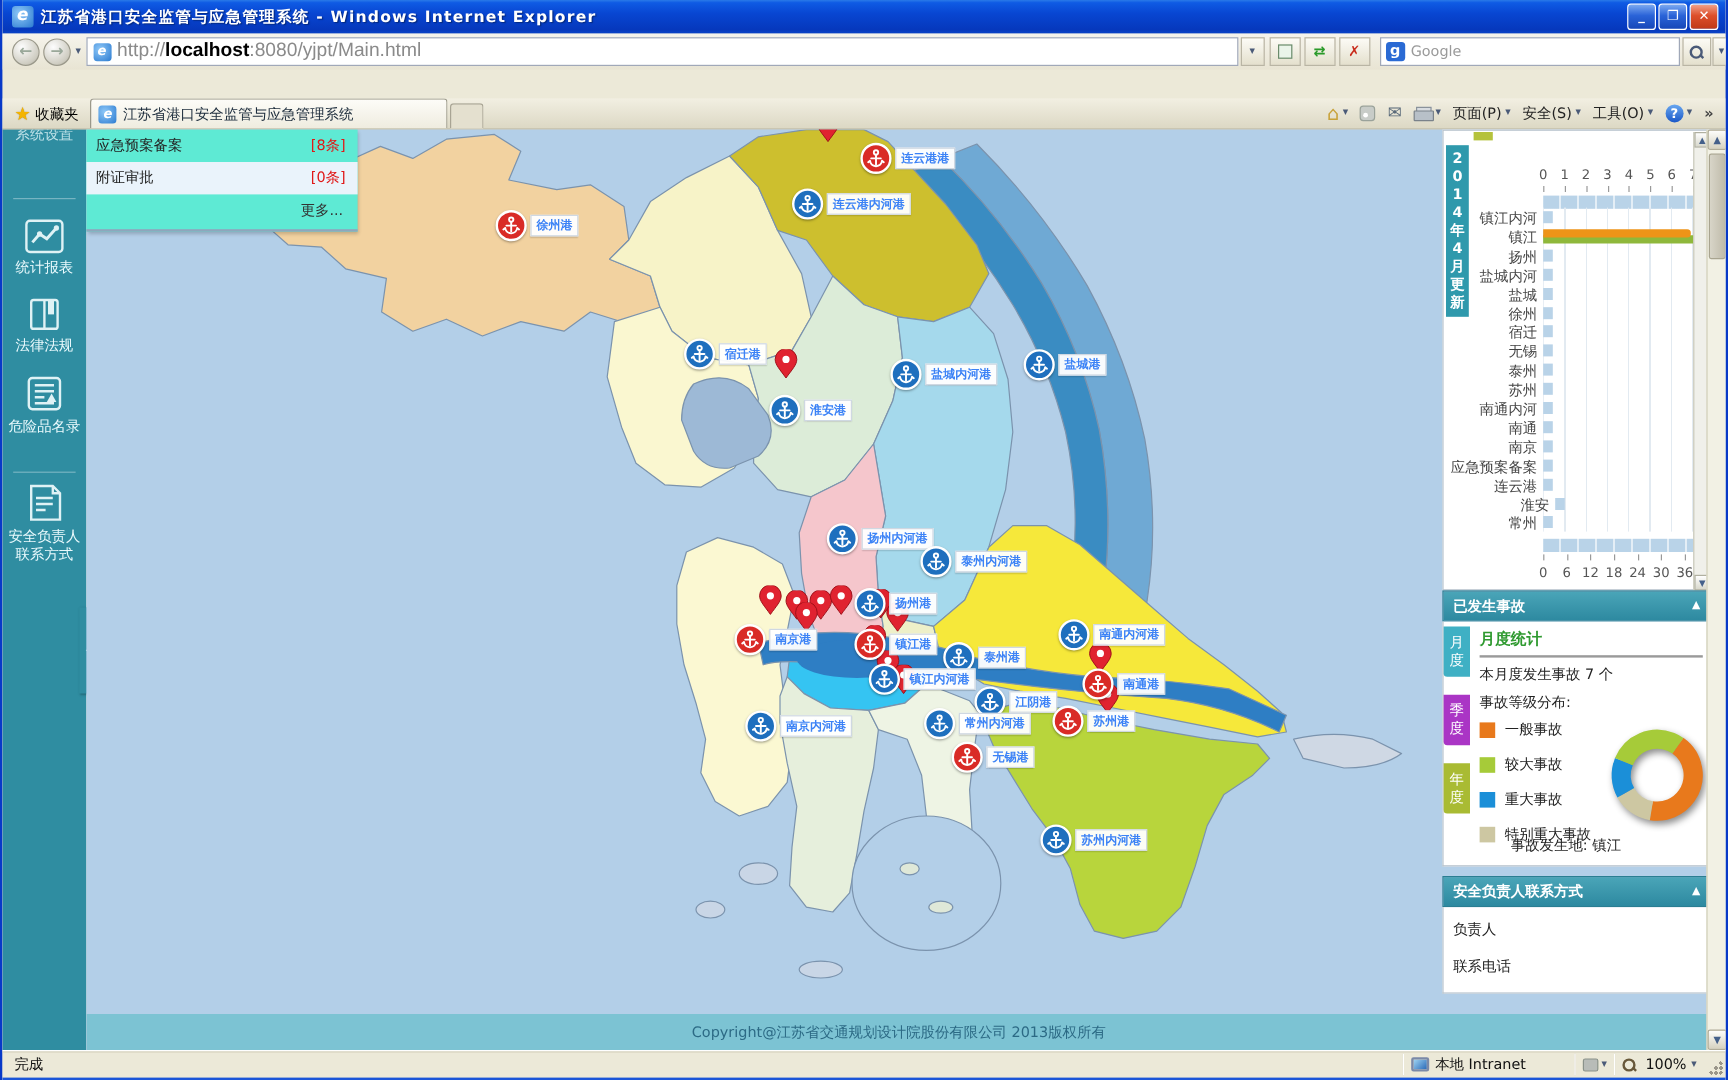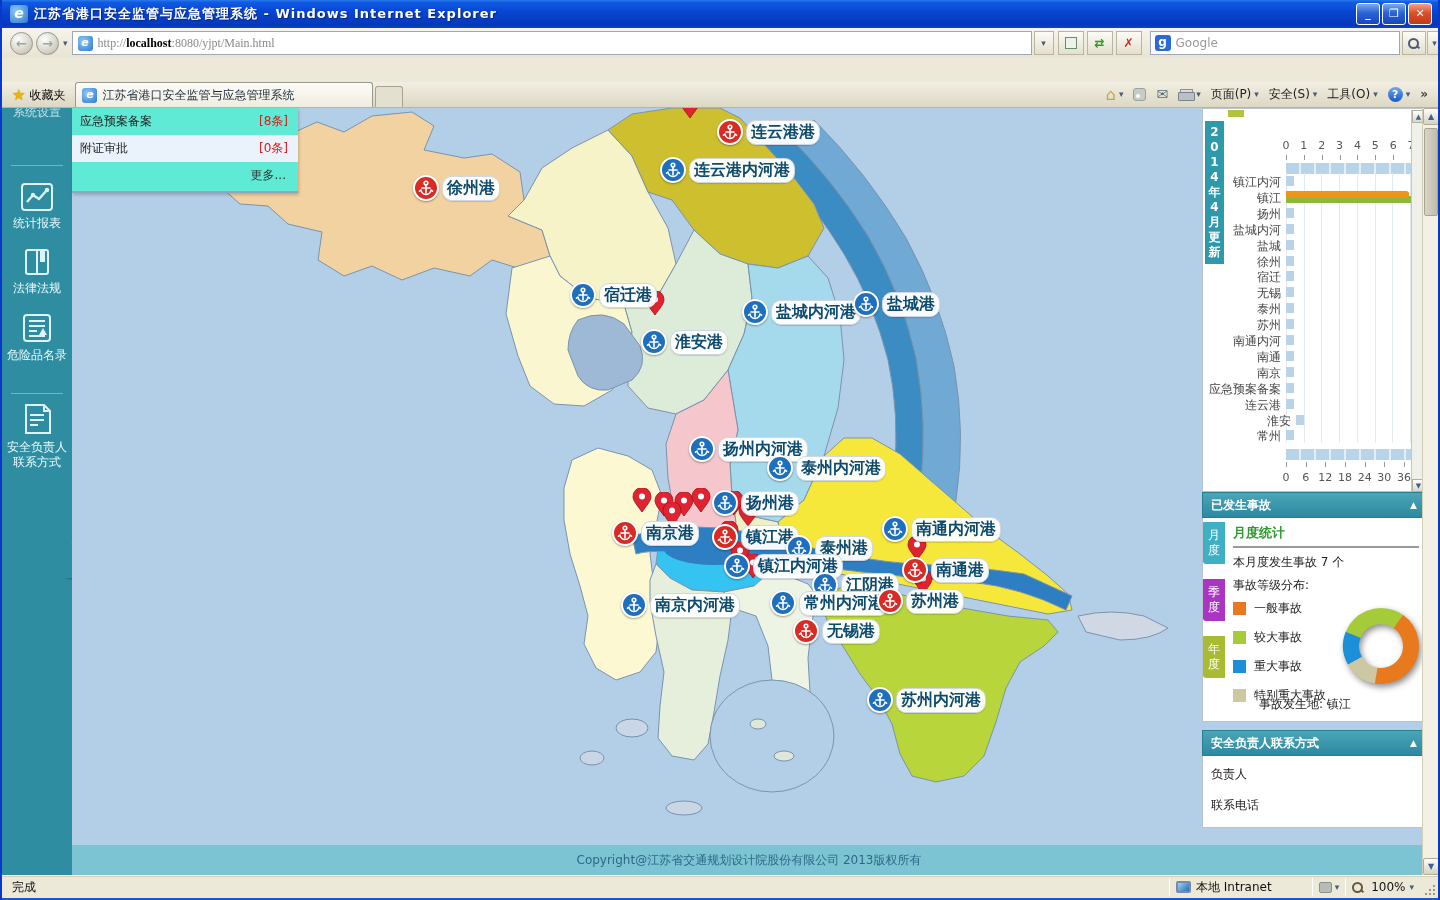--- a/index.html
+++ b/index.html
@@ -21,21 +21,21 @@
     background:linear-gradient(to bottom,#7aa8f0,#2a63d8 45%,#1747b8); }
   .win-btn.close { background:linear-gradient(to bottom,#f0a088,#dd4f2b 45%,#c03a18); }
   
   .addrbar { position:absolute; left:0; top:28px; width:100%; height:30px;
     background:linear-gradient(to bottom,#f6f4ec,#e8e4d3); display:flex; align-items:center; }
   .nav-circle { width:23px; height:23px; border-radius:50%; flex:none;
     background:radial-gradient(circle at 35% 30%,#fdfdfd,#cfcdc2 70%,#a8a698); border:1px solid #9a988a;
     color:#9aa89a; text-align:center; line-height:21px; font-size:13px; font-weight:bold; }
   .addr-field { height:24px; background:#fff; border:1px solid #a0a8b8; display:flex; align-items:center;
     flex:none; padding:0 4px; }
-  .addr-url { font-family:Liberation Serif, serif; font-size:12px;text-align:right; }
+  .addr-url { font-family:Liberation Sans, sans-serif; font-size:16px;text-align:right; }
   .u-gray { color:#8a8a8a; } .u-host { color:#000; font-weight:bold; }
   .mini-btn { height:24px; border:1px solid #b9b5a4; background:linear-gradient(to bottom,#fcfbf6,#e4e0cd);
     display:flex; align-items:center; justify-content:center; flex:none; }
   .search-box { height:24px; background:#fff; border:1px solid #a0a8b8; display:flex; align-items:center; flex:none; }
   .g-logo { width:16px; height:16px; background:#2a6ad4; border-radius:3px; color:#fff; font-weight:bold;
     text-align:center; line-height:15px; font-size:12px; margin:0 5px 0 4px; }
   .g-ph { color:#9a9a9a; }
   .lens { position:relative; width:11px; height:11px; display:inline-block; }
   .lens::before { content:""; position:absolute; left:0; top:0; width:7px; height:7px;
     border:2px solid #4a5a78; border-radius:50%; }
@@ -87,22 +87,22 @@
   .q-count { color:#e01818; }
   .q-more { text-align:right; padding:5px 12px 7px; color:#333; }
   
   .map-area { position:absolute; left:70px; top:0; width:1366px; height:767px; background:#b3cfe8; overflow:hidden; }
   .map-footer { position:absolute; left:0; bottom:0; width:1354px; height:30px; background:#7cc3d3;
     color:#2c6a85; text-align:center; line-height:30px; font-size:12px; }
   .port { position:absolute; display:flex; align-items:center; transform:translate(-13px,-13px); }
   .p-anchor { width:26px; height:26px; border-radius:50%; border:2px solid #fff; flex:none;
     box-shadow:0 1px 2px rgba(0,0,0,.35); display:flex; align-items:center; justify-content:center; }
   .p-anchor.red { background:#d92b26; } .p-anchor.blue { background:#1e6fbe; }
-  .p-label { margin-left:3px; background:rgba(255,255,255,.95); border:1px solid #cfd8e2; border-radius:10px;
-    color:#0c4a6e; font-weight:bold; font-size:16px; padding:1px 4px; white-space:nowrap;
+  .p-label { margin-left:3px; background:rgba(255,255,255,.95); border:1px solid #cfd8e2; border-radius:0;
+    color:#3b82f6; font-weight:bold; font-size:10px; padding:1px 4px; white-space:nowrap;
     box-shadow:0 1px 1px rgba(0,0,0,.15); }
   .pin { position:absolute; transform:translate(-10px,-24px); }
   
   .rpanel { position:absolute; left:1200px; top:108px; width:224px; }
   .chart-box { position:absolute; left:0; top:0; width:224px; height:384px; background:#fff; border:1px solid #b8c4ce; }
   .v-strip { position:absolute; left:2px; top:12px; width:19px; background:#2f99ac; color:#fff;
     font-weight:bold; font-size:12px; text-align:center; padding:4px 0; line-height:15px; }
   .leftover-bar { position:absolute; left:25px; top:1px; width:16px; height:7px; background:#b5c23c; }
   .axis-num { position:absolute; font-size:11px; color:#555; transform:translateX(-50%); }
   .band { position:absolute; left:83px; width:137px; height:11px;

